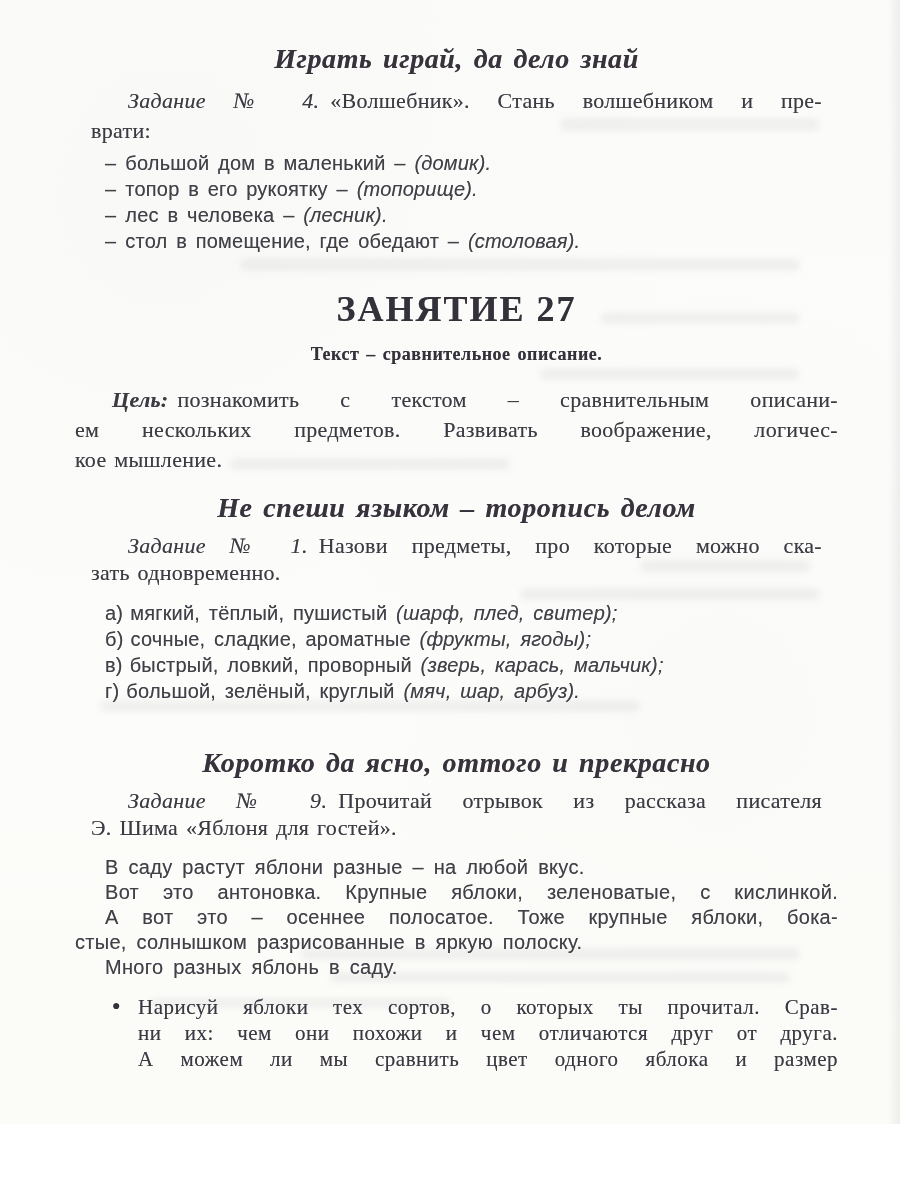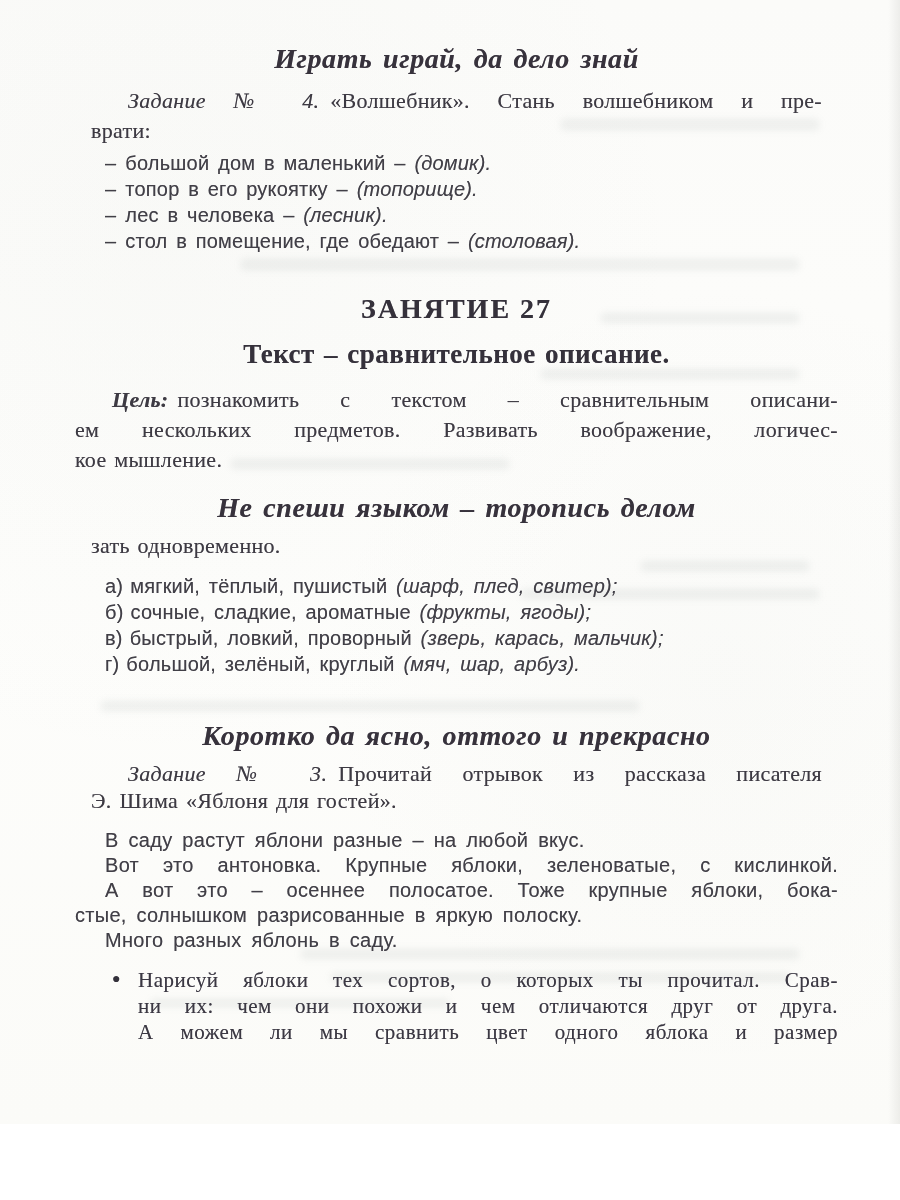--- a/index.html
+++ b/index.html
@@ -44,29 +44,29 @@
     color: #37323c;
     letter-spacing: 0.6px;
     word-spacing: 3px;
     text-shadow: 0 0 0.5px rgba(55,50,60,0.55);
   }
   .h-first { margin-bottom: 11px; }
 
   .lesson-num {
     margin: 40px 0 0;
     font-family: "Liberation Serif", serif;
-    font-weight: 700; font-size: 28px; line-height: 30px;
+    font-weight: 700; font-size: 36px; line-height: 30px;
     text-align: center; color: #35313b;
     letter-spacing: 2px;
     text-shadow: 0 0 0.5px rgba(53,49,59,0.55);
   }
   .lesson-title {
     margin: 15px 0 0;
     font-family: "Liberation Serif", serif;
-    font-weight: 700; font-size: 27px; line-height: 30px;
+    font-weight: 700; font-size: 18px; line-height: 30px;
     text-align: center; color: #35313b;
     letter-spacing: 0.5px;
     word-spacing: 2px;
     text-shadow: 0 0 0.5px rgba(53,49,59,0.55);
   }
 
   .task-para {
     margin: 10px 16px 0;
     font-family: "Liberation Serif", serif;
     font-size: 22px; line-height: 30px;
@@ -179,34 +179,35 @@
 
     <p class="task-para goal-para serif">
       <span class="jline ind-serif"><b class="goal-label">Цель:</b><span>познакомить с текстом – сравнительным описани-</span></span>
       <span class="jline">ем нескольких предметов. Развивать воображение, логичес-</span>
       <span class="lline">кое мышление.</span>
     </p>
 
     <h1 class="proverb-heading h-mid1">Не спеши языком – торопись делом</h1>
 
     <p class="task-para t-mid serif">
+      <span class="jline ind-serif"><i class="task-label">Задание № 1.</i><span>Назови предметы, про которые можно ска-</span></span>
       <span class="lline">зать одновременно.</span>
     </p>
 
     <div class="abc-list">
       <p class="abc-item"><span class="abc-label">а)</span><span>мягкий, тёплый, пушистый </span><i class="ans">(шарф, плед, свитер);</i></p>
       <p class="abc-item"><span class="abc-label">б)</span><span>сочные, сладкие, ароматные </span><i class="ans">(фрукты, ягоды);</i></p>
       <p class="abc-item"><span class="abc-label">в)</span><span>быстрый, ловкий, проворный </span><i class="ans">(зверь, карась, мальчик);</i></p>
       <p class="abc-item"><span class="abc-label">г)</span><span>большой, зелёный, круглый </span><i class="ans">(мяч, шар, арбуз).</i></p>
     </div>
 
     <h1 class="proverb-heading h-mid2">Коротко да ясно, оттого и прекрасно</h1>
 
     <p class="task-para t-mid serif">
-      <span class="jline ind-serif"><i class="task-label">Задание № 3.</i><span>Прочитай отрывок из рассказа писателя</span></span>
+      <span class="jline ind-serif"><i class="task-label">Задание № 9.</i><span>Прочитай отрывок из рассказа писателя</span></span>
       <span class="lline">Э. Шима «Яблоня для гостей».</span>
     </p>
 
     <div class="story">
       <p>
           <span class="lline ind-sans">В саду растут яблони разные – на любой вкус.</span>
         </p>
       <p>
           <span class="jline ind-sans">Вот это антоновка. Крупные яблоки, зеленоватые, с кислинкой.</span>
         </p>

